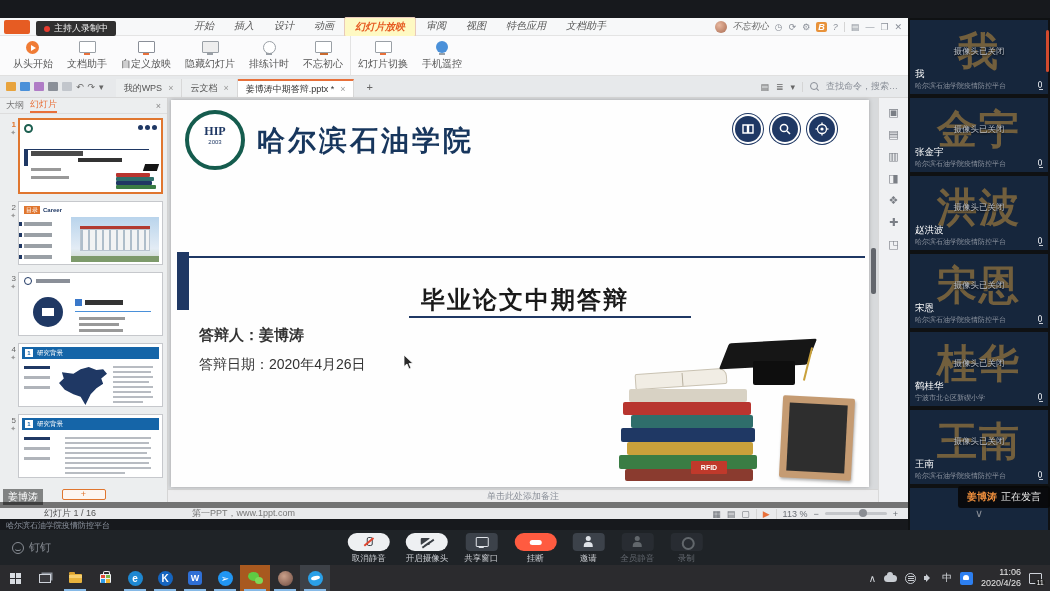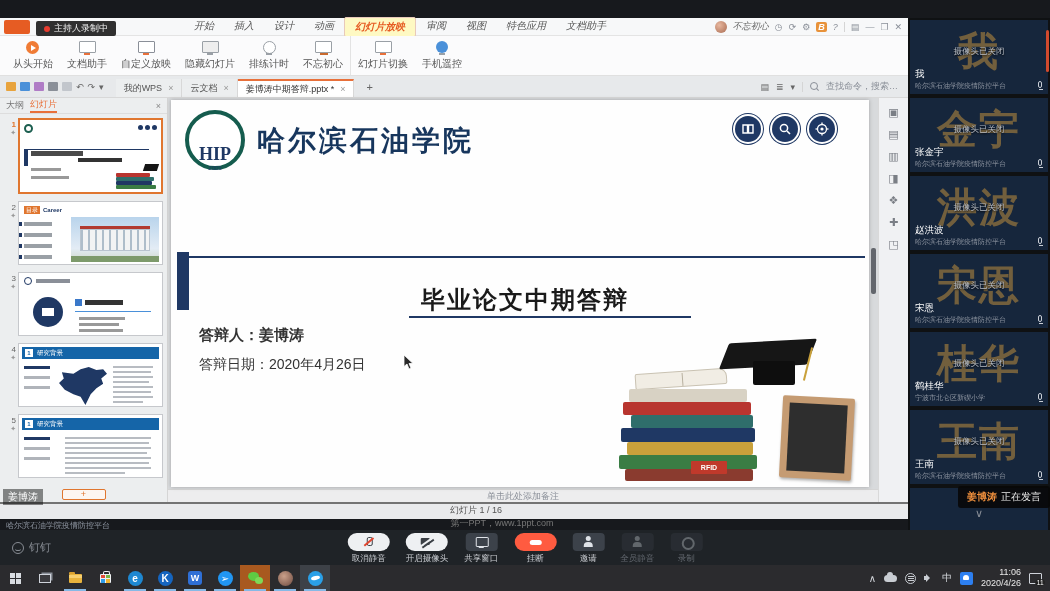--- a/index.html
+++ b/index.html
@@ -123,21 +123,21 @@
   .t-text i { display:block; height:2px; background:#b8bcc2; margin-bottom:3px; }
   
   .panel-ft { height:15px; display:flex; align-items:center; justify-content:center; }
   .add-slide { width:44px; height:11px; border:1px solid #e0762f; border-radius:2px; color:#e0762f; font-size:9px; line-height:9px; text-align:center; background:#fdf6f1; }
   .center { flex:1; display:flex; flex-direction:column; min-width:0; }
   .canvas { position:relative; flex:1; background:#d8dadc; }
   .slide { position:absolute; left:3px; top:2px; right:9px; bottom:2px; background:#fefefe; box-shadow:0 0 4px rgba(0,0,0,.25); overflow:hidden; }
   .vscroll { position:absolute; right:2px; top:150px; width:5px; height:46px; background:#63666c; border-radius:2px; }
 
   .emblem { position:absolute; left:14px; top:10px; width:60px; height:60px; border-radius:50%; border:4px solid #155c4e; background:#fff; text-align:center; }
-  .emblem .hip { font-family:"Liberation Serif",serif; font-weight:bold; color:#1f3864; font-size:18px; margin-top:30px; }
+  .emblem .hip { font-family:"Liberation Serif",serif; font-weight:bold; color:#1f3864; font-size:12px; margin-top:10px; }
   .emblem .yr { font-size:6px; color:#1f3864; }
   .school { position:absolute; left:86px; top:22px; font-family:"Liberation Serif","DejaVu Serif",serif; font-weight:bold; font-size:28px; color:#17365d; letter-spacing:3px; }
   .s-icons { position:absolute; right:34px; top:16px; display:flex; gap:11px; }
   .s-ic { width:26px; height:26px; border-radius:50%; background:#1f3864; box-shadow:0 0 0 2px #fff,0 0 0 3px #1f3864; display:flex; align-items:center; justify-content:center; }
   .hline { position:absolute; left:6px; top:156px; width:688px; height:2px; background:#1f3864; }
   .vbar { position:absolute; left:6px; top:152px; width:12px; height:58px; background:#1f3864; }
   .s-title { position:absolute; left:28px; top:160px; font-size:29px; color:#3f3f3f; letter-spacing:2px; }
   .s-sub { position:absolute; left:250px; top:184px; font-size:24px; font-weight:bold; color:#1a1a1a; letter-spacing:2px; }
   .s-subline { position:absolute; left:238px; top:216px; width:282px; height:2px; background:#1f3864; }
   .s-presenter { position:absolute; left:28px; top:226px; font-size:15px; font-weight:bold; color:#333; }
@@ -151,21 +151,21 @@
   .cap-base { position:absolute; left:146px; top:22px; width:42px; height:24px; background:#0e0e0e; border-radius:2px; }
   .tassel { position:absolute; left:200px; top:8px; width:2px; height:34px; background:#c9a13b; transform:rotate(14deg); }
   .chalk { position:absolute; right:4px; top:58px; width:72px; height:82px; background:#c59b72; border-radius:2px; transform:rotate(3deg); box-shadow:1px 2px 3px rgba(0,0,0,.3); }
   .chalk::after { content:""; position:absolute; inset:7px; background:#2e2e2e; }
   .rfid { position:absolute; left:84px; top:122px; width:36px; height:13px; background:#c0392b; color:#fff; font-size:7px; font-weight:bold; text-align:center; line-height:13px; border-radius:1px; }
 
   .rightstrip { width:30px; background:#f0f1f3; border-left:1px solid #d9d9d9; display:flex; flex-direction:column; align-items:center; gap:9px; padding-top:8px; }
   .rs-ic { width:13px; height:13px; color:#7a7e85; font-size:11px; line-height:13px; text-align:center; }
 
   .notes { height:13px; background:#ededee; border-top:1px solid #d5d5d5; text-align:center; font-size:9px; color:#8a8f98; line-height:12px; }
-  .statusbar { height:17px; background:#e9eaec; border-top:2px solid #737373; display:flex; align-items:center; font-size:9px; color:#555;flex-direction:column; }
+  .statusbar { height:17px; background:#e9eaec; border-top:6px solid #737373; display:flex; align-items:center; font-size:9px; color:#555; }
   .sb-counter { margin-left:44px; }
   .sb-credit { margin-left:96px; color:#777; }
   .sb-right { margin-left:auto; display:flex; align-items:center; gap:6px; padding-right:10px; color:#6b6f76; }
   .sb-play { color:#e8703a; font-size:9px; }
   .sb-slider { width:62px; height:3px; background:#c4c6ca; border-radius:2px; position:relative; }
   .sb-slider i { position:absolute; left:56%; top:-3px; width:8px; height:8px; border-radius:50%; background:#8b8e94; }
 
   
   .rec-badge { position:absolute; left:36px; top:21px; height:15px; background:rgba(30,30,30,.92); border-radius:2px;
     display:flex; align-items:center; gap:4px; padding:0 8px; color:#f2f2f2; font-size:9px; z-index:5; }

